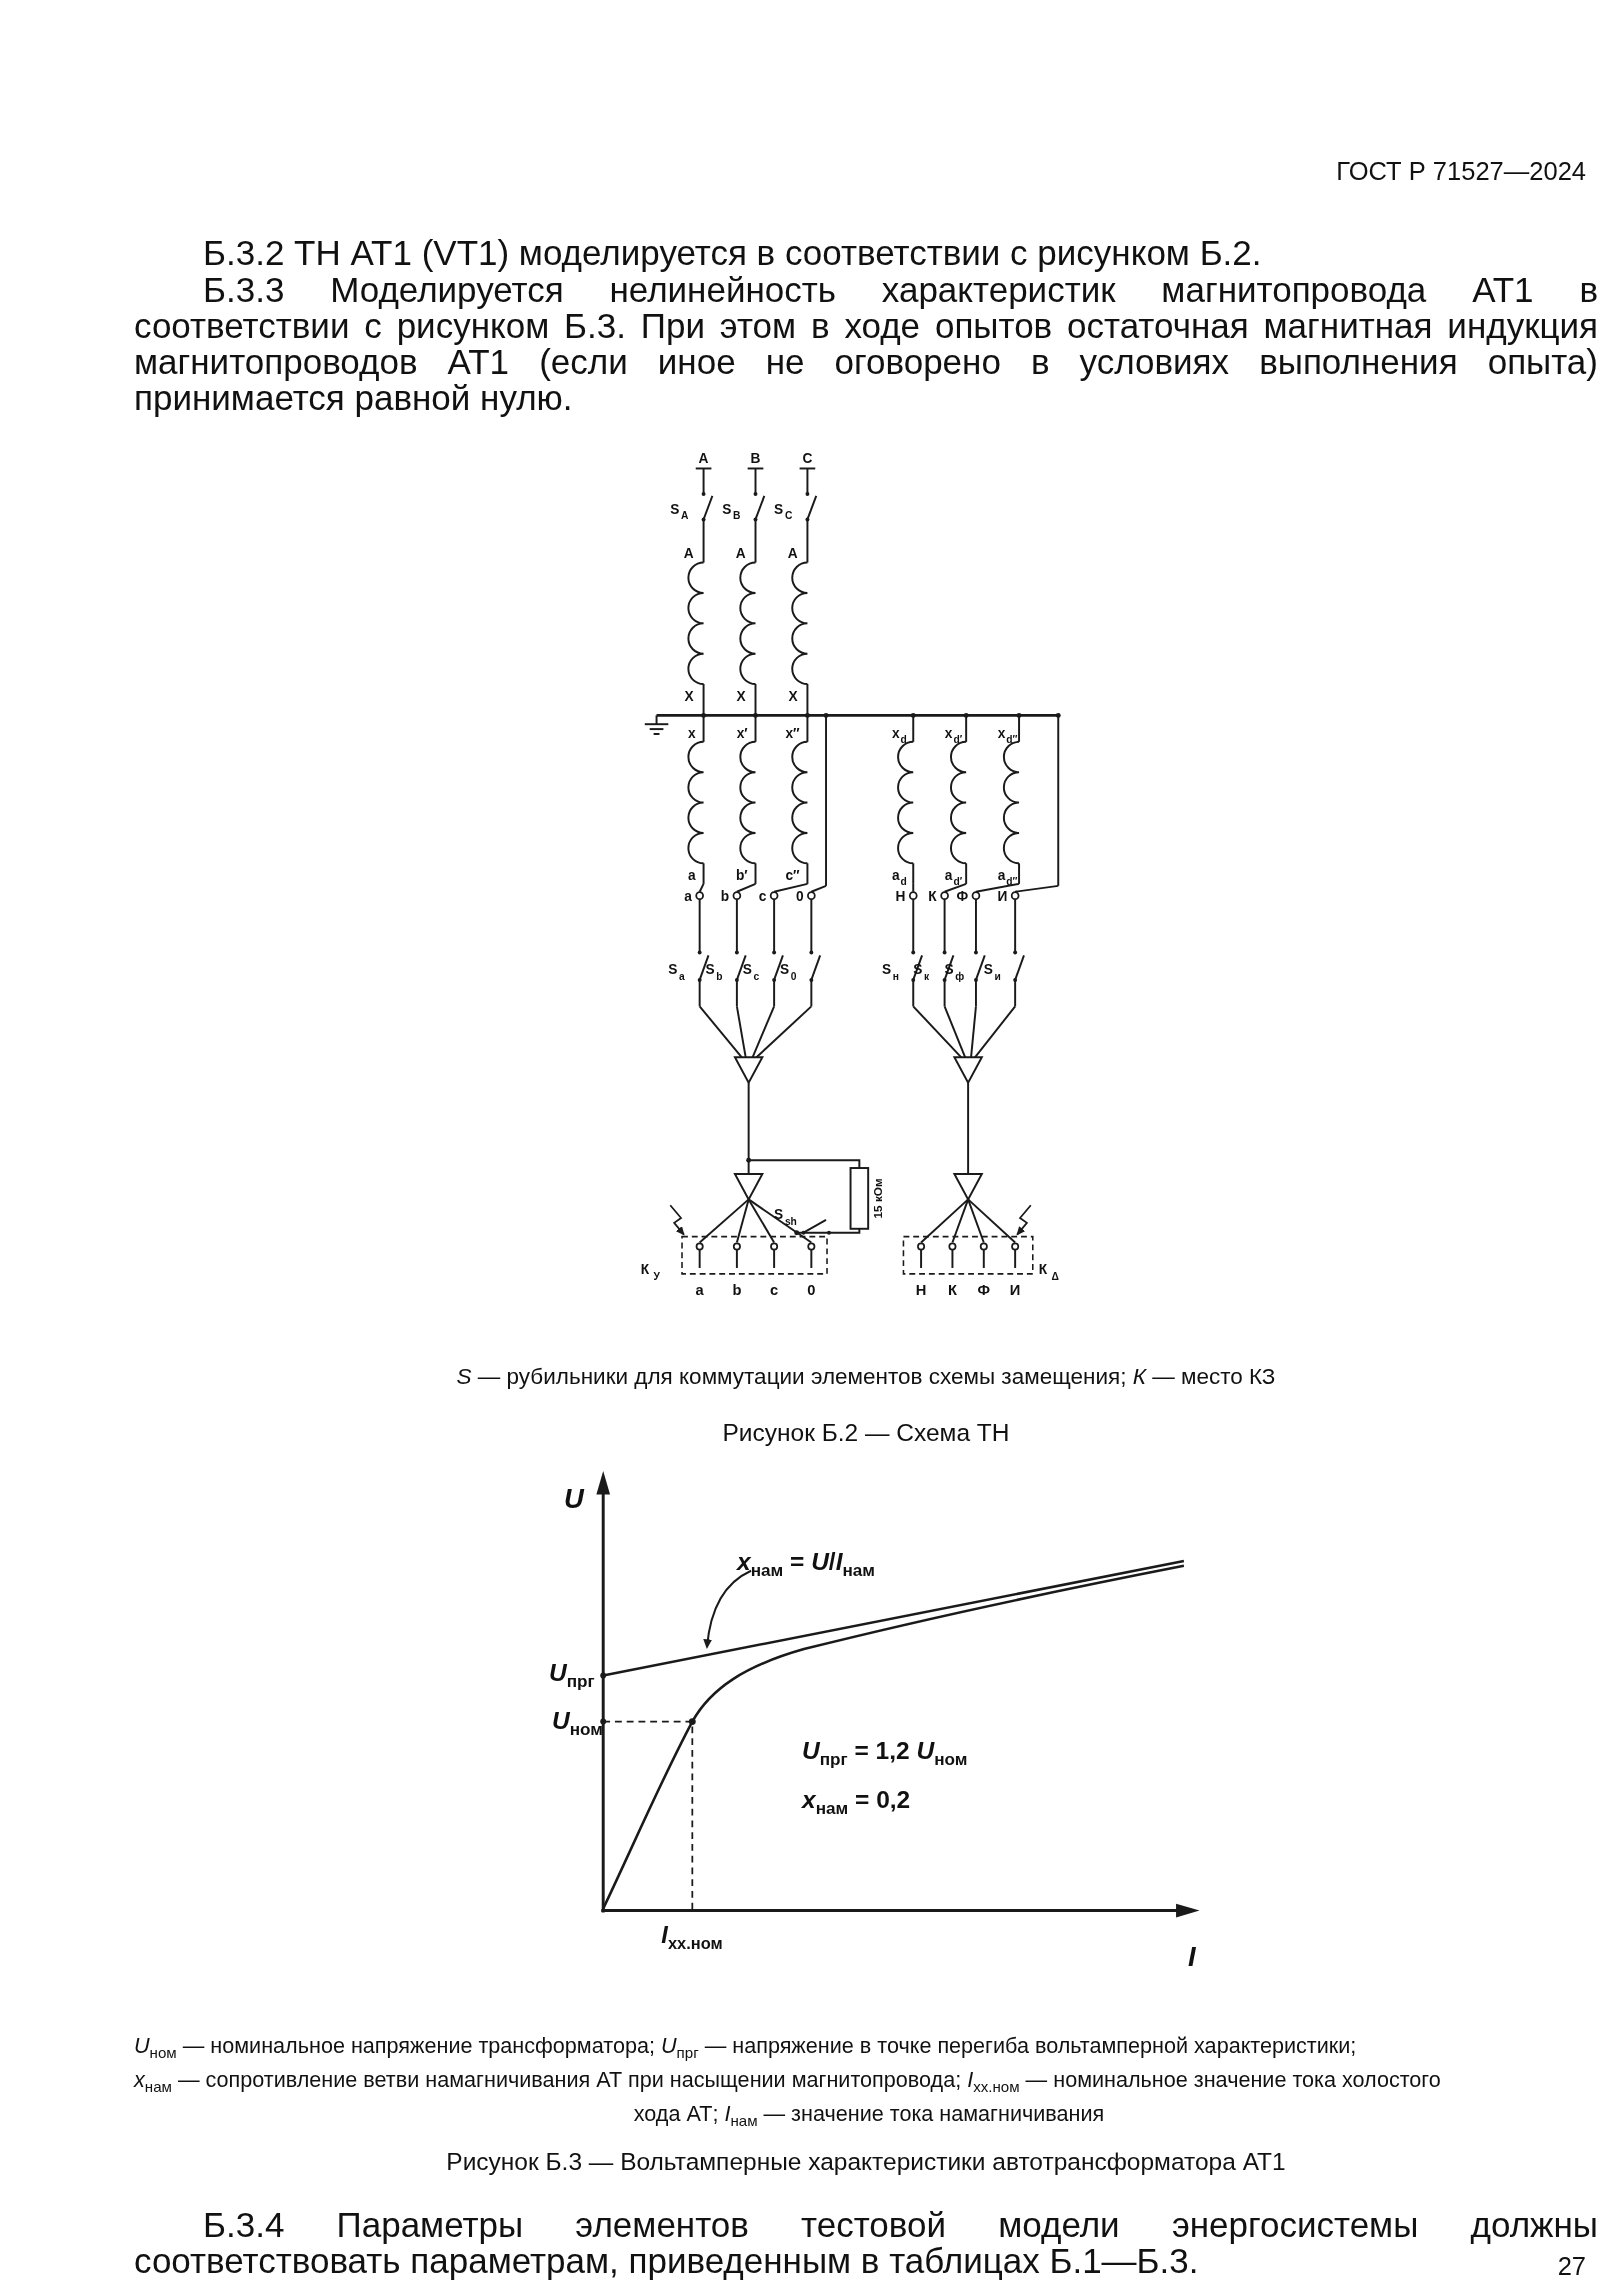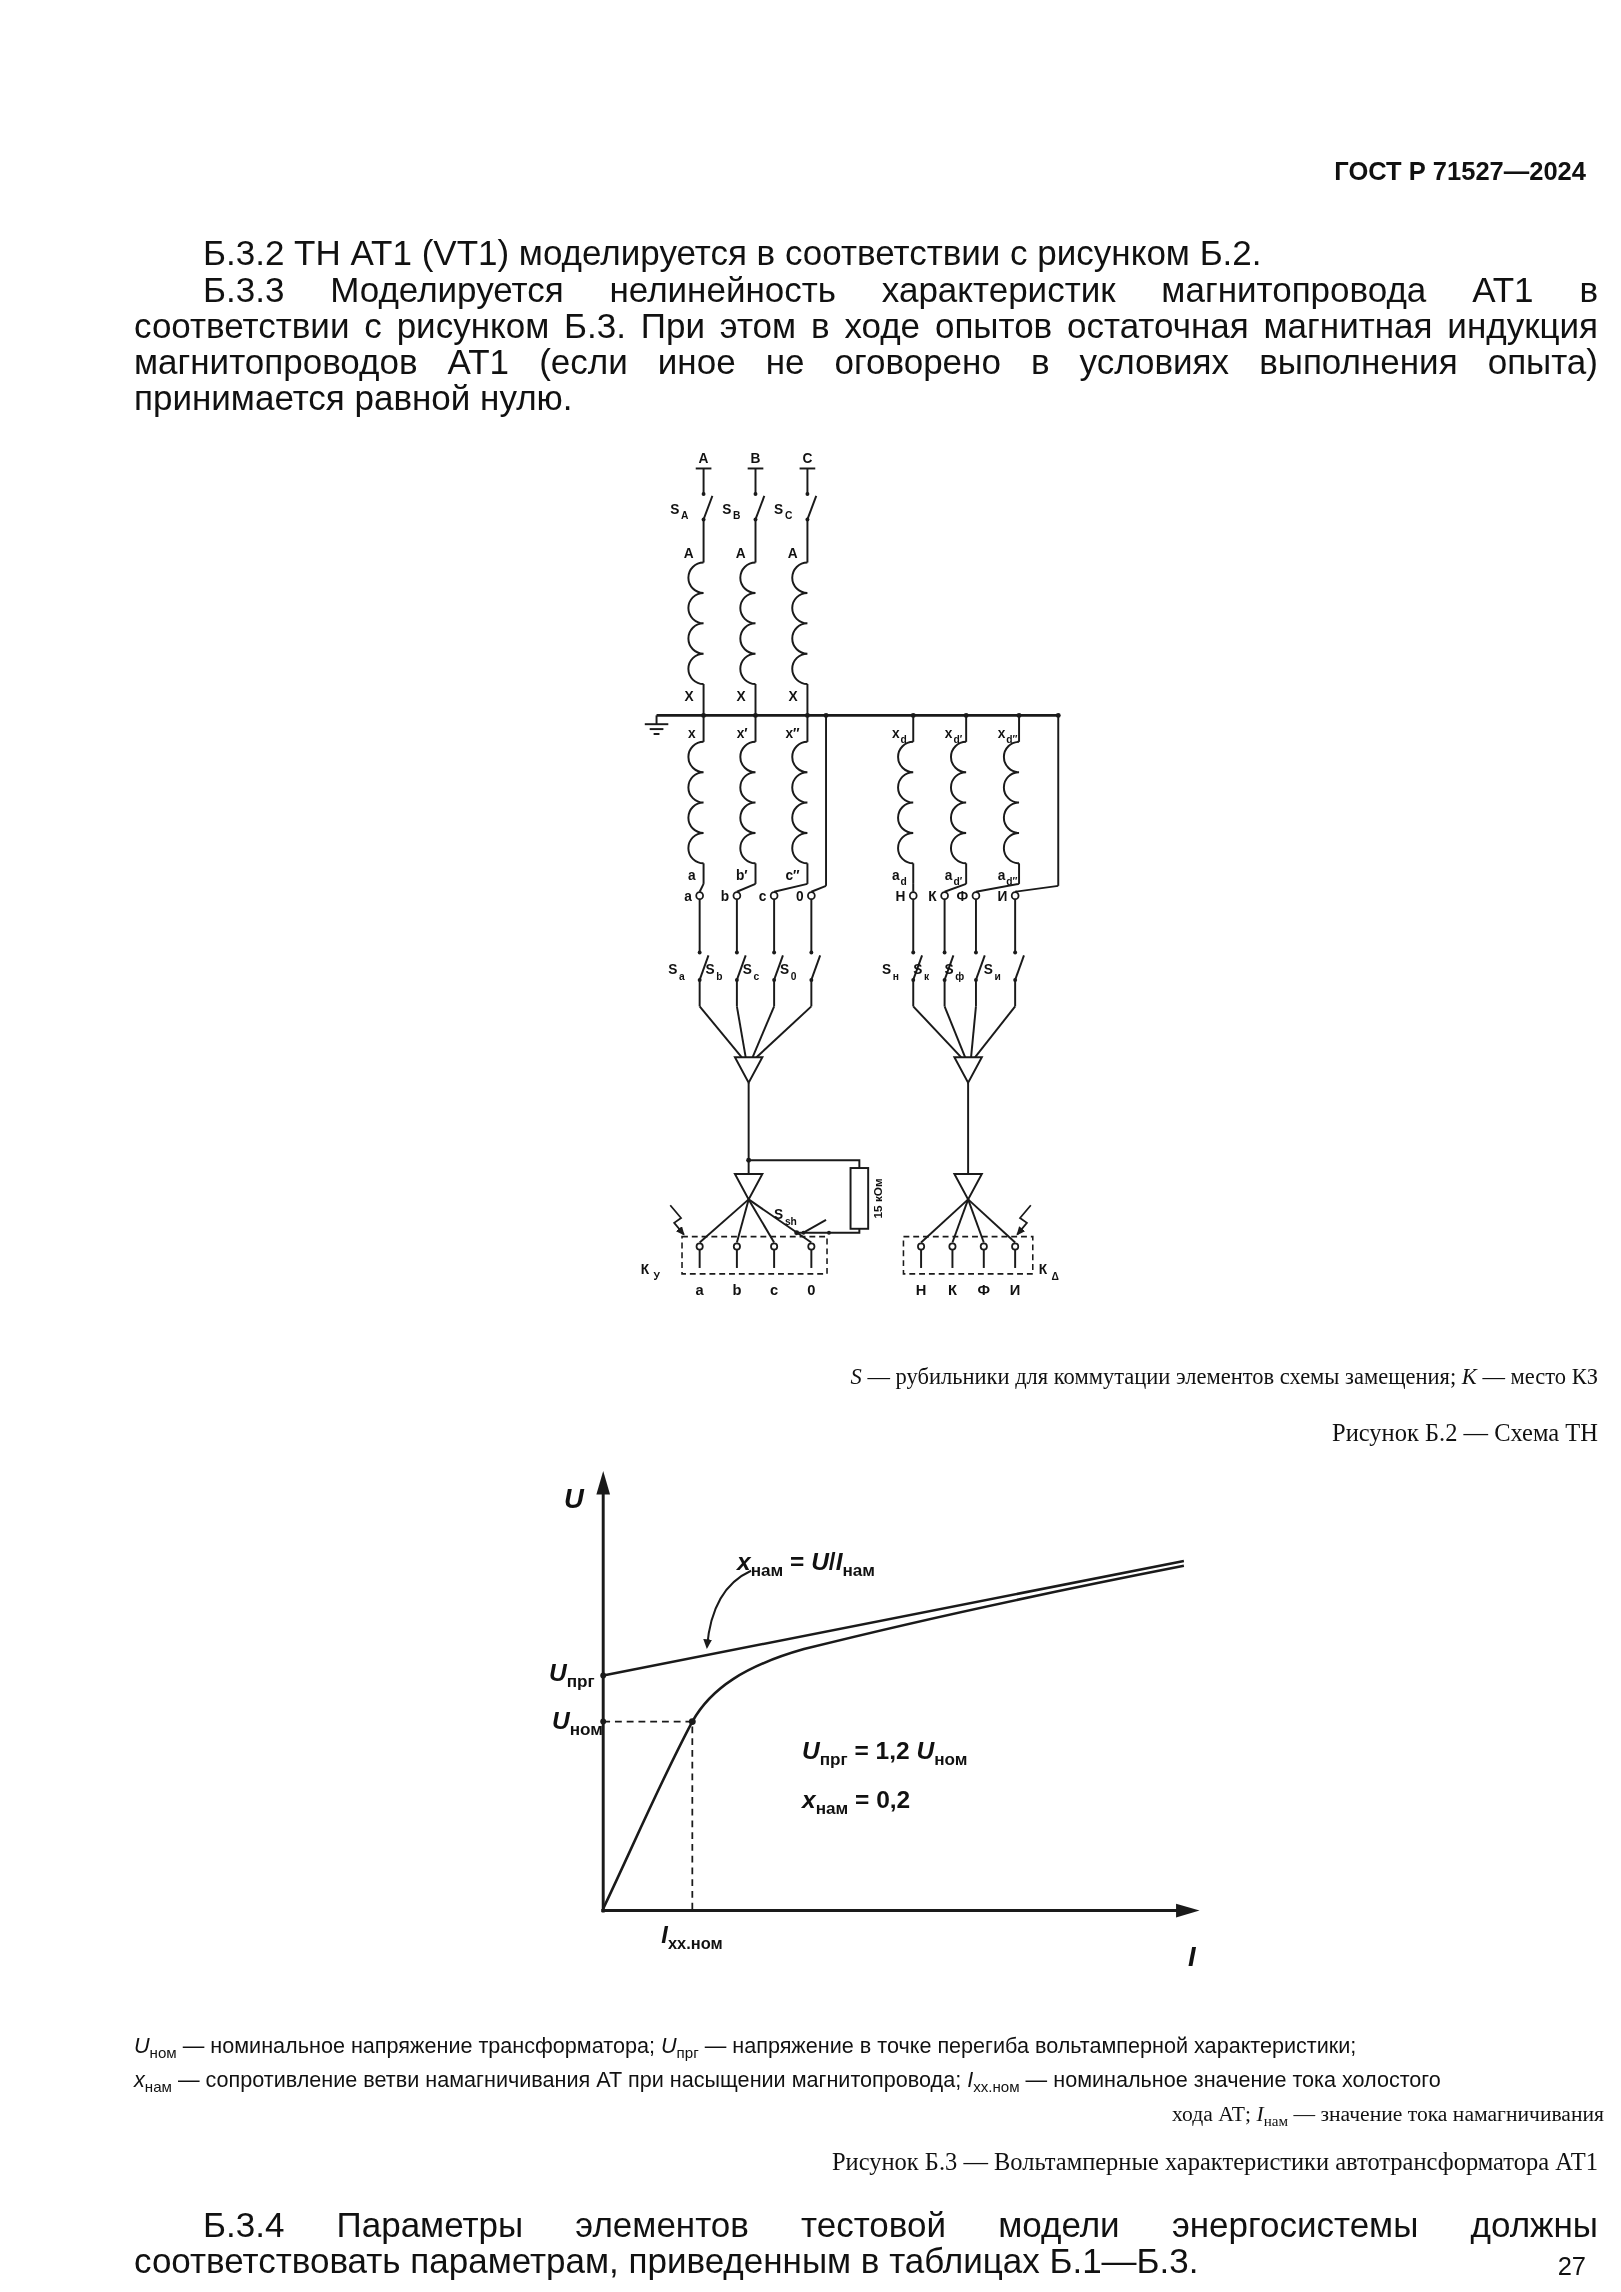--- a/index.html
+++ b/index.html
@@ -2,22 +2,22 @@
 <html lang="ru"><head>
 <meta charset="utf-8">
 <style>
   * { margin:0; padding:0; box-sizing:border-box; }
   html,body { background:#ffffff; }
   body {
     width:1621px; height:2293px; position:relative; overflow:hidden;
     font-family:"Liberation Sans", sans-serif; color:#111;
   }
   .abs { position:absolute; }
-  .bold { font-weight:bold; }
-  .center { text-align:right;font-family:Liberation Serif, serif; }
+  .bold { font-weight:normal; }
+  .center { text-align:center; }
   .para { font-size:35px; line-height:36px; }
   .just { text-align:justify; }
   sub { font-size:70%; line-height:0; }
   
   .fig2 svg { display:block; }
   svg text { font-family:"Liberation Sans", sans-serif; font-weight:bold; fill:#111; }
   .t  { font-size:14px; }
   .t15{ font-size:15px; }
   .ts { font-size:10.5px; }
   .w   { fill:none; stroke:#1a1a1a; stroke-width:2; }

